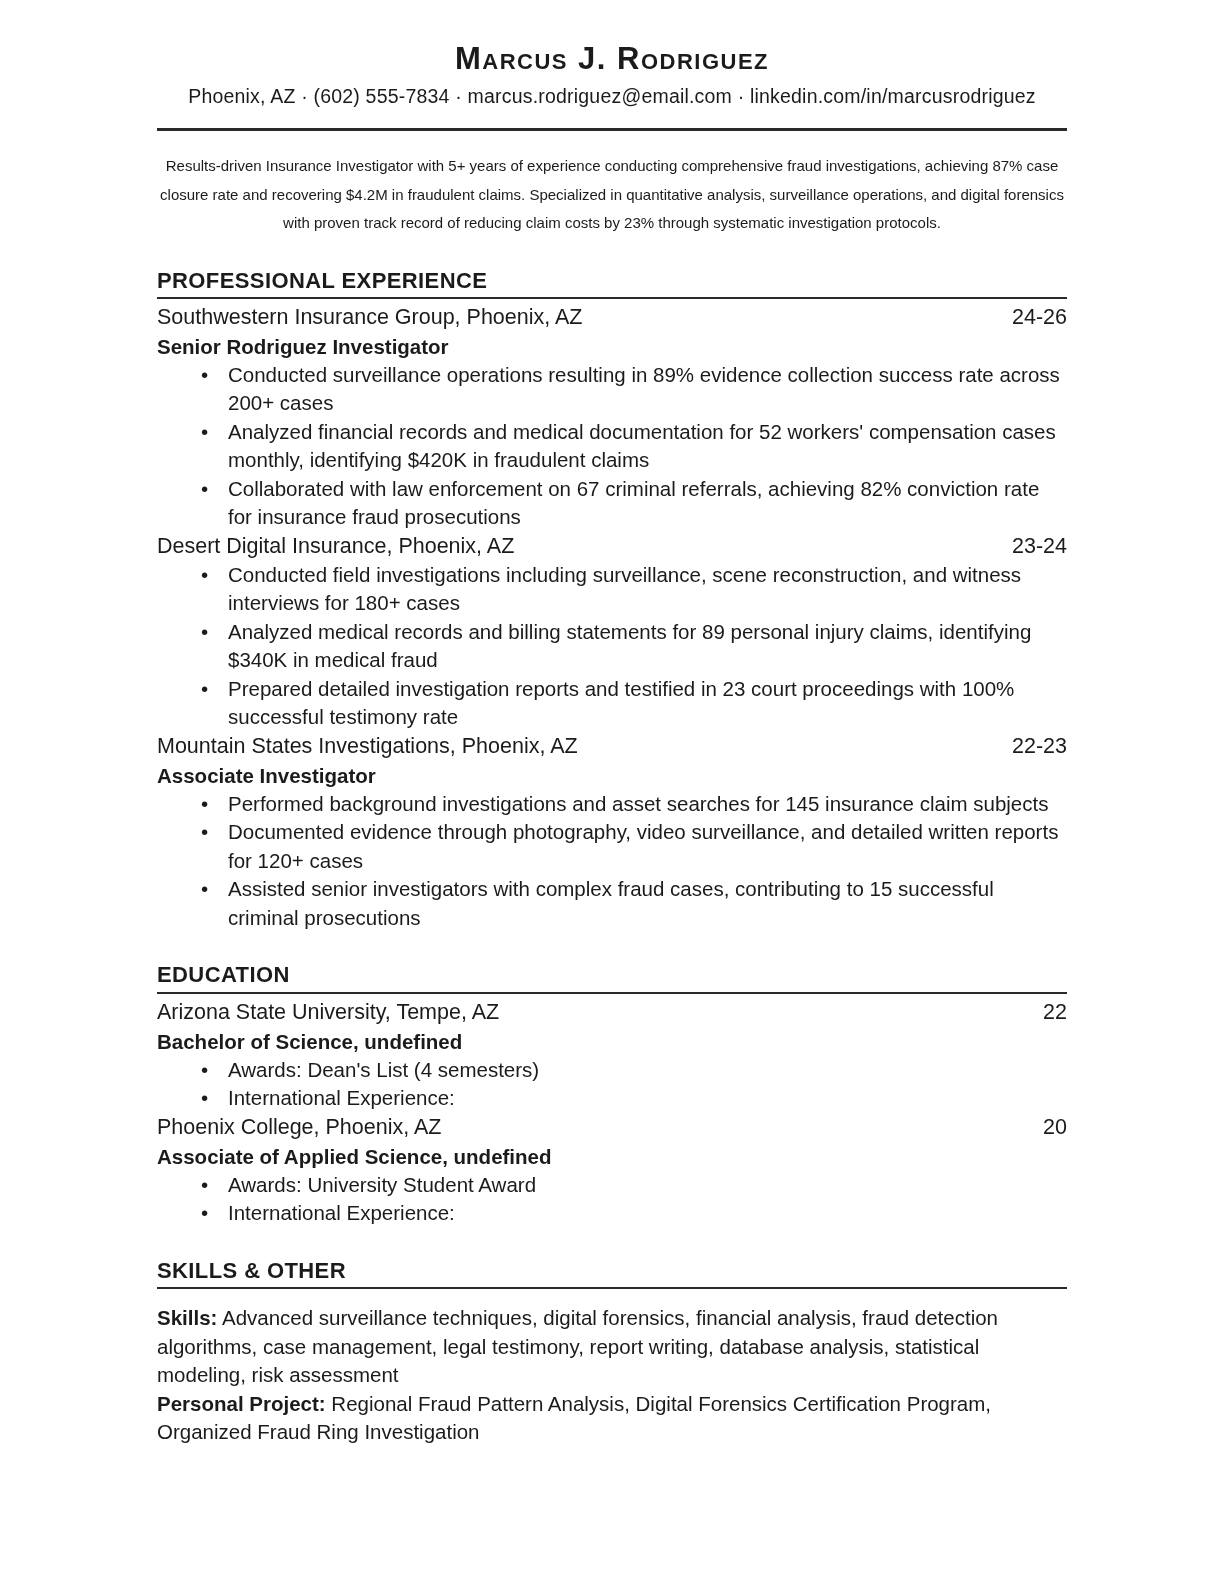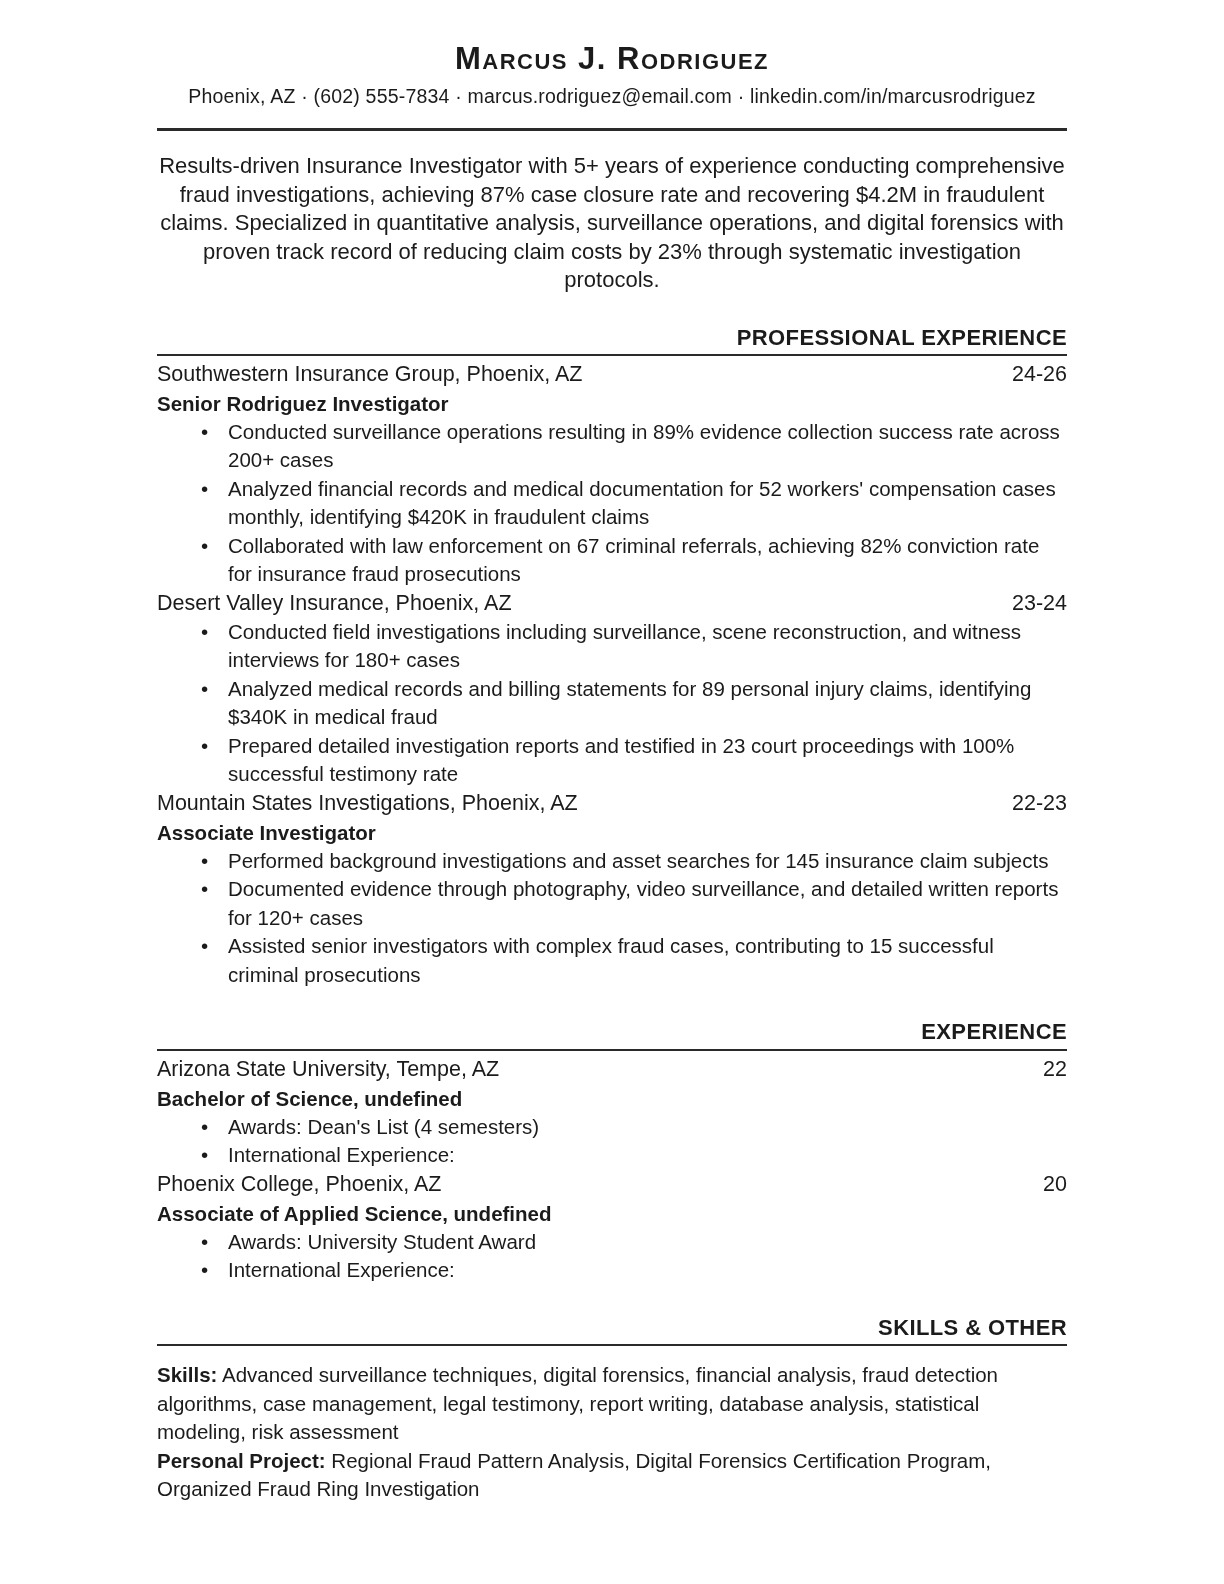--- a/index.html
+++ b/index.html
@@ -37,29 +37,29 @@
     letter-spacing: 0.2px;
   }
   .top-rule {
     border: none;
     border-top: 3px solid #2a2a2a;
     margin: 19px 0 0 0;
   }
   .summary {
     margin: 21px 0 0 0;
     text-align: center;
-    font-size: 22px;
+    font-size: 15px;
     line-height: 28.5px;
   }
   .section {
     margin-top: 30px;
   }
   .section-title {
     margin: 0;
-    text-align: right;
+    text-align: left;
     font-size: 22px;
     line-height: 1.2;
     font-weight: 700;
     letter-spacing: 0.4px;
     border-bottom: 2.5px solid #2a2a2a;
     padding-bottom: 3px;
   }
   .entries {
     margin-top: 4px;
   }
@@ -133,21 +133,21 @@
           </div>
           <div class="entry-role">Senior Rodriguez Investigator</div>
           <ul class="bullets">
             <li class="bullet">Conducted surveillance operations resulting in 89% evidence collection success rate across 200+ cases</li>
             <li class="bullet">Analyzed financial records and medical documentation for 52 workers' compensation cases monthly, identifying $420K in fraudulent claims</li>
             <li class="bullet">Collaborated with law enforcement on 67 criminal referrals, achieving 82% conviction rate for insurance fraud prosecutions</li>
           </ul>
         </div>
         <div class="entry">
           <div class="entry-head">
-            <span class="entry-org">Desert Valley Insurance, Phoenix, AZ</span>
+            <span class="entry-org">Desert Digital Insurance, Phoenix, AZ</span>
             <span class="entry-dates">23-24</span>
           </div>
           <ul class="bullets">
             <li class="bullet">Conducted field investigations including surveillance, scene reconstruction, and witness interviews for 180+ cases</li>
             <li class="bullet">Analyzed medical records and billing statements for 89 personal injury claims, identifying $340K in medical fraud</li>
             <li class="bullet">Prepared detailed investigation reports and testified in 23 court proceedings with 100% successful testimony rate</li>
           </ul>
         </div>
         <div class="entry">
           <div class="entry-head">
@@ -158,21 +158,21 @@
           <ul class="bullets">
             <li class="bullet">Performed background investigations and asset searches for 145 insurance claim subjects</li>
             <li class="bullet">Documented evidence through photography, video surveillance, and detailed written reports for 120+ cases</li>
             <li class="bullet">Assisted senior investigators with complex fraud cases, contributing to 15 successful criminal prosecutions</li>
           </ul>
         </div>
       </div>
   </section>
 
   <section class="section">
-    <h2 class="section-title">EXPERIENCE</h2>
+    <h2 class="section-title">EDUCATION</h2>
     <div class="entries">
         <div class="entry">
           <div class="entry-head">
             <span class="entry-org">Arizona State University, Tempe, AZ</span>
             <span class="entry-dates">22</span>
           </div>
           <div class="entry-role">Bachelor of Science, undefined</div>
           <ul class="bullets">
             <li class="bullet">Awards: Dean's List (4 semesters)</li>
             <li class="bullet">International Experience:</li>

